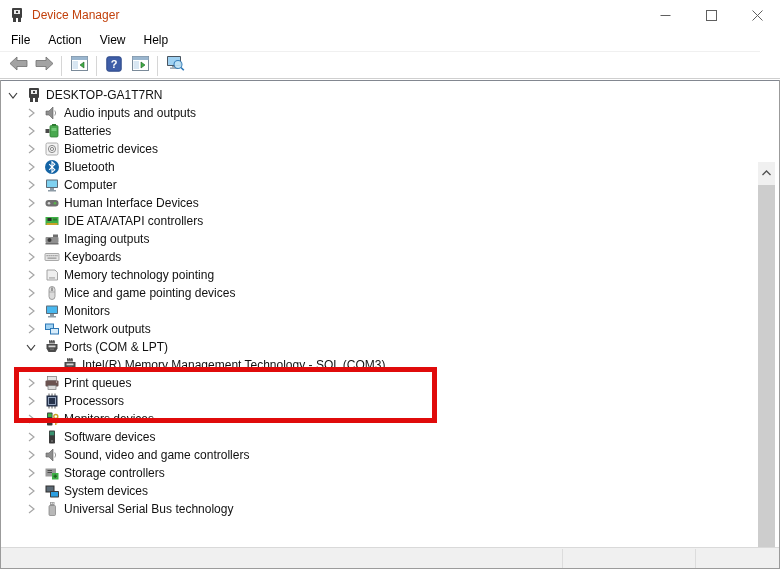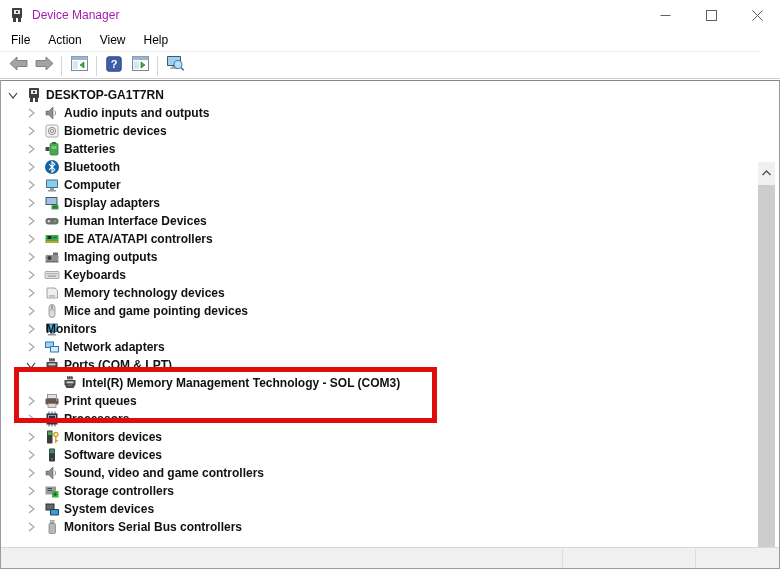--- a/index.html
+++ b/index.html
@@ -4,33 +4,33 @@
 <style>
   html,body{margin:0;padding:0;background:#fff;}
   *{box-sizing:border-box;}
   .window{
     position:relative;width:780px;height:569px;background:#fff;overflow:hidden;
     font-family:"Liberation Sans",sans-serif;-webkit-font-smoothing:antialiased;
   }
   
   .titlebar{position:absolute;left:0;top:0;width:780px;height:30px;background:#fff;}
   .title-icon{position:absolute;left:9px;top:7px;width:16px;height:16px;}
-  .title-text{position:absolute;left:32px;top:0;line-height:30px;font-size:12px;color:#a21caf;}
+  .title-text{position:absolute;left:32px;top:0;line-height:30px;font-size:12px;color:#c2410c;}
   .caption-btn{position:absolute;top:0;width:46px;height:30px;display:flex;align-items:center;justify-content:center;cursor:default;}
   .caption-btn svg{display:block;}
   .btn-min{right:92px;} .btn-max{right:46px;} .btn-close{right:0px;}
   
   .menubar{position:absolute;left:0;top:30px;width:760px;height:22px;display:flex;align-items:center;padding-left:2px;border-bottom:1px solid #f0f0f0;background:#fff;}
   .menu-item{font-size:12px;color:#000;padding:0 9px;line-height:21px;}
   
   .toolbar{position:absolute;left:0;top:53px;width:780px;height:26px;display:flex;align-items:center;padding-left:5px;background:#fff;border-bottom:1px solid #cfcfcf;}
   .tb-btn{width:26px;height:22px;display:flex;align-items:center;justify-content:center;}
   .tb-sep{width:1px;height:20px;background:#d6d6d6;margin:0 4px;}
   
-  .treeview{position:absolute;left:0;top:80px;width:780px;height:467px;background:#fff;overflow:hidden;border-top:1px solid #828790;font-weight:bold;}
+  .treeview{position:absolute;left:0;top:80px;width:780px;height:467px;background:#fff;overflow:hidden;border-top:1px solid #828790;}
   .tree-rows{position:absolute;left:0;top:5px;right:17px;}
   .tree-row{position:relative;height:18px;}
   .tw{position:absolute;top:2px;width:14px;height:14px;}
   .ticon{position:absolute;top:1px;width:16px;height:16px;}
   .tlabel{position:absolute;top:2px;font-size:12px;color:#111;white-space:nowrap;}
   
   .scrollbar{position:absolute;left:758px;top:81px;width:17px;height:466px;background:#f0f0f0;}
   .sb-btn{position:absolute;left:0;width:17px;height:17px;display:flex;align-items:center;justify-content:center;background:#f0f0f0;}
   .sb-up{top:0;}
   .sb-thumb{position:absolute;left:0;top:23px;width:17px;height:405px;background:#cdcdcd;}
@@ -161,71 +161,59 @@
               <polygon points="2,6 5,6 9,2 9,14 5,10 2,10" fill="#8f8f8f" stroke="#5a5a5a" stroke-width="0.6"></polygon>
               <path d="M10.8 5.5 q1.8 2.5 0 5" stroke="#9a9a9a" stroke-width="1" fill="none"></path>
             </svg></span>
           <span class="tlabel" style="left: 64px;">Audio inputs and outputs</span>
         </div>
         <div class="tree-row">
           <span class="tw" style="left: 24px;"><svg width="14" height="14" viewBox="0 0 14 14">
               <polyline points="5,3 10,7 5,11" fill="none" stroke="#a6a6a6" stroke-width="1.2"></polyline>
             </svg></span>
           <span class="ticon" style="left: 44px;"><svg width="16" height="16" viewBox="0 0 16 16">
-              <rect x="2" y="2" width="12" height="12" rx="1.5" fill="#f4f4f4" stroke="#9a9a9a" stroke-width="0.8"></rect>
-              <circle cx="8" cy="8" r="3.6" fill="none" stroke="#7d7d7d" stroke-width="0.9"></circle>
-              <circle cx="8" cy="8" r="1.6" fill="none" stroke="#7d7d7d" stroke-width="0.9"></circle>
-            </svg></span>
-          <span class="tlabel" style="left: 64px;">Biometric devices</span>
-        </div>
-        <div class="tree-row">
-          <span class="tw" style="left: 24px;"><svg width="14" height="14" viewBox="0 0 14 14">
-              <polyline points="5,3 10,7 5,11" fill="none" stroke="#a6a6a6" stroke-width="1.2"></polyline>
-            </svg></span>
-          <span class="ticon" style="left: 44px;"><svg width="16" height="16" viewBox="0 0 16 16">
               <rect x="1.5" y="6" width="4" height="4" fill="#4a4a4a"></rect>
               <rect x="6" y="2.5" width="8" height="11.5" rx="1.2" fill="#49a84f" stroke="#2e7d32" stroke-width="0.8"></rect>
               <rect x="8" y="1" width="4" height="2" fill="#2e7d32"></rect>
               <rect x="7.5" y="5" width="5" height="3" fill="#73c979"></rect>
             </svg></span>
           <span class="tlabel" style="left: 64px;">Batteries</span>
         </div>
         <div class="tree-row">
           <span class="tw" style="left: 24px;"><svg width="14" height="14" viewBox="0 0 14 14">
               <polyline points="5,3 10,7 5,11" fill="none" stroke="#a6a6a6" stroke-width="1.2"></polyline>
             </svg></span>
           <span class="ticon" style="left: 44px;"><svg width="16" height="16" viewBox="0 0 16 16">
+              <rect x="2" y="2" width="12" height="12" rx="1.5" fill="#f4f4f4" stroke="#9a9a9a" stroke-width="0.8"></rect>
+              <circle cx="8" cy="8" r="3.6" fill="none" stroke="#7d7d7d" stroke-width="0.9"></circle>
+              <circle cx="8" cy="8" r="1.6" fill="none" stroke="#7d7d7d" stroke-width="0.9"></circle>
+            </svg></span>
+          <span class="tlabel" style="left: 64px;">Biometric devices</span>
+        </div>
+        <div class="tree-row">
+          <span class="tw" style="left: 24px;"><svg width="14" height="14" viewBox="0 0 14 14">
+              <polyline points="5,3 10,7 5,11" fill="none" stroke="#a6a6a6" stroke-width="1.2"></polyline>
+            </svg></span>
+          <span class="ticon" style="left: 44px;"><svg width="16" height="16" viewBox="0 0 16 16">
               <circle cx="8" cy="8" r="7" fill="#1464a5"></circle>
               <path d="M5.2 5.2 L10.8 10.8 L8 13.2 L8 2.8 L10.8 5.2 L5.2 10.8" fill="none" stroke="#fff" stroke-width="1.1"></path>
             </svg></span>
           <span class="tlabel" style="left: 64px;">Bluetooth</span>
         </div>
         <div class="tree-row">
           <span class="tw" style="left: 24px;"><svg width="14" height="14" viewBox="0 0 14 14">
               <polyline points="5,3 10,7 5,11" fill="none" stroke="#a6a6a6" stroke-width="1.2"></polyline>
             </svg></span>
           <span class="ticon" style="left: 44px;"><svg width="16" height="16" viewBox="0 0 16 16">
               <rect x="2" y="2.5" width="12" height="8.5" rx="0.8" fill="#5b6b78"></rect>
               <rect x="3" y="3.5" width="10" height="6.5" fill="#7fd1f0"></rect>
               <rect x="6" y="11" width="4" height="2" fill="#8d9ba6"></rect>
               <rect x="4" y="13" width="8" height="1.5" fill="#8d9ba6"></rect>
             </svg></span>
           <span class="tlabel" style="left: 64px;">Computer</span>
-        </div>
-        <div class="tree-row">
-          <span class="tw" style="left: 24px;"><svg width="14" height="14" viewBox="0 0 14 14">
-              <polyline points="5,3 10,7 5,11" fill="none" stroke="#a6a6a6" stroke-width="1.2"></polyline>
-            </svg></span>
-          <span class="ticon" style="left: 44px;"><svg width="16" height="16" viewBox="0 0 16 16">
-              <rect x="1.5" y="2" width="12" height="8" fill="#4a5763"></rect>
-              <rect x="2.5" y="3" width="10" height="6" fill="#9fc3e0"></rect>
-              <rect x="7.5" y="10" width="7" height="4.5" fill="#3faf46"></rect>
-              <rect x="8.5" y="11" width="5" height="2.5" fill="#2b7a31"></rect>
-            </svg></span>
-          <span class="tlabel" style="left: 64px;">Display adapters</span>
         </div>
         <div class="tree-row">
           <span class="tw" style="left: 24px;"><svg width="14" height="14" viewBox="0 0 14 14">
               <polyline points="5,3 10,7 5,11" fill="none" stroke="#a6a6a6" stroke-width="1.2"></polyline>
             </svg></span>
           <span class="ticon" style="left: 44px;"><svg width="16" height="16" viewBox="0 0 16 16">
               <rect x="1.5" y="5" width="13" height="6.5" rx="3" fill="#6e6e6e"></rect>
               <circle cx="5" cy="8.2" r="1.3" fill="#d6d6d6"></circle>
               <circle cx="11" cy="8.2" r="1.3" fill="#59b44a"></circle>
             </svg></span>
@@ -274,21 +262,21 @@
           <span class="tlabel" style="left: 64px;">Keyboards</span>
         </div>
         <div class="tree-row">
           <span class="tw" style="left: 24px;"><svg width="14" height="14" viewBox="0 0 14 14">
               <polyline points="5,3 10,7 5,11" fill="none" stroke="#a6a6a6" stroke-width="1.2"></polyline>
             </svg></span>
           <span class="ticon" style="left: 44px;"><svg width="16" height="16" viewBox="0 0 16 16">
               <path d="M3 3 h8 l2.5 2.5 V13 H3 Z" fill="#efefef" stroke="#9a9a9a" stroke-width="0.9"></path>
               <rect x="5" y="10" width="6" height="1.8" fill="#bdbdbd"></rect>
             </svg></span>
-          <span class="tlabel" style="left: 64px;">Memory technology devices</span>
+          <span class="tlabel" style="left: 64px;">Memory technology pointing</span>
         </div>
         <div class="tree-row">
           <span class="tw" style="left: 24px;"><svg width="14" height="14" viewBox="0 0 14 14">
               <polyline points="5,3 10,7 5,11" fill="none" stroke="#a6a6a6" stroke-width="1.2"></polyline>
             </svg></span>
           <span class="ticon" style="left: 44px;"><svg width="16" height="16" viewBox="0 0 16 16">
               <rect x="5" y="1.5" width="6" height="13" rx="3" fill="#dcdcdc" stroke="#8a8a8a" stroke-width="0.8"></rect>
               <rect x="7.4" y="2.5" width="1.2" height="3.5" fill="#6e6e6e"></rect>
               <line x1="5" y1="7" x2="11" y2="7" stroke="#9a9a9a" stroke-width="0.7"></line>
             </svg></span>
@@ -297,33 +285,33 @@
         <div class="tree-row">
           <span class="tw" style="left: 24px;"><svg width="14" height="14" viewBox="0 0 14 14">
               <polyline points="5,3 10,7 5,11" fill="none" stroke="#a6a6a6" stroke-width="1.2"></polyline>
             </svg></span>
           <span class="ticon" style="left: 44px;"><svg width="16" height="16" viewBox="0 0 16 16">
               <rect x="2" y="2.5" width="12" height="8.5" rx="0.8" fill="#5b6b78"></rect>
               <rect x="3" y="3.5" width="10" height="6.5" fill="#49b8ef"></rect>
               <rect x="6" y="11" width="4" height="2" fill="#8d9ba6"></rect>
               <rect x="4" y="13" width="8" height="1.5" fill="#8d9ba6"></rect>
             </svg></span>
-          <span class="tlabel" style="left: 46px;">Monitors</span>
+          <span class="tlabel" style="left: 64px;">Monitors</span>
         </div>
         <div class="tree-row">
           <span class="tw" style="left: 24px;"><svg width="14" height="14" viewBox="0 0 14 14">
               <polyline points="5,3 10,7 5,11" fill="none" stroke="#a6a6a6" stroke-width="1.2"></polyline>
             </svg></span>
           <span class="ticon" style="left: 44px;"><svg width="16" height="16" viewBox="0 0 16 16">
               <rect x="1" y="2.5" width="9" height="6.5" fill="#2d77b5"></rect>
               <rect x="2" y="3.5" width="7" height="4.5" fill="#9fd1f2"></rect>
               <rect x="6" y="7" width="9" height="6.5" fill="#2d77b5"></rect>
               <rect x="7" y="8" width="7" height="4.5" fill="#d7ecfa"></rect>
             </svg></span>
-          <span class="tlabel" style="left: 64px;">Network adapters</span>
+          <span class="tlabel" style="left: 64px;">Network outputs</span>
         </div>
         <div class="tree-row">
           <span class="tw" style="left: 24px;"><svg width="14" height="14" viewBox="0 0 14 14">
               <polyline points="3,5 7,10 11,5" fill="none" stroke="#3c3c3c" stroke-width="1.2"></polyline>
             </svg></span>
           <span class="ticon" style="left: 44px;"><svg width="16" height="16" viewBox="0 0 16 16">
               <rect x="5" y="1.5" width="6" height="3" fill="#6a6a6a"></rect>
               <g fill="#2f2f2f">
                 <rect x="5" y="1.5" width="1" height="1"></rect>
                 <rect x="7" y="1.5" width="1" height="1"></rect>
@@ -446,21 +434,21 @@
         <div class="tree-row">
           <span class="tw" style="left: 24px;"><svg width="14" height="14" viewBox="0 0 14 14">
               <polyline points="5,3 10,7 5,11" fill="none" stroke="#a6a6a6" stroke-width="1.2"></polyline>
             </svg></span>
           <span class="ticon" style="left: 44px;"><svg width="16" height="16" viewBox="0 0 16 16">
               <rect x="6" y="1" width="4.5" height="3.5" fill="#9a9a9a"></rect>
               <rect x="6.9" y="1.7" width="0.9" height="1.2" fill="#fff"></rect>
               <rect x="8.7" y="1.7" width="0.9" height="1.2" fill="#fff"></rect>
               <rect x="5" y="4.5" width="6.5" height="10" rx="1" fill="#b8b8b8" stroke="#7d7d7d" stroke-width="0.7"></rect>
             </svg></span>
-          <span class="tlabel" style="left: 64px;">Monitors Serial Bus controllers</span>
+          <span class="tlabel" style="left: 64px;">Universal Serial Bus technology</span>
         </div>
       </div>
 
     <div class="scrollbar">
       <div class="sb-btn sb-up">
         <span>
           <svg width="9" height="6" viewBox="0 0 9 6">
               <polyline points="0.5,5 4.5,1 8.5,5" fill="none" stroke="#505050" stroke-width="1.3"></polyline>
             </svg>
         </span>

